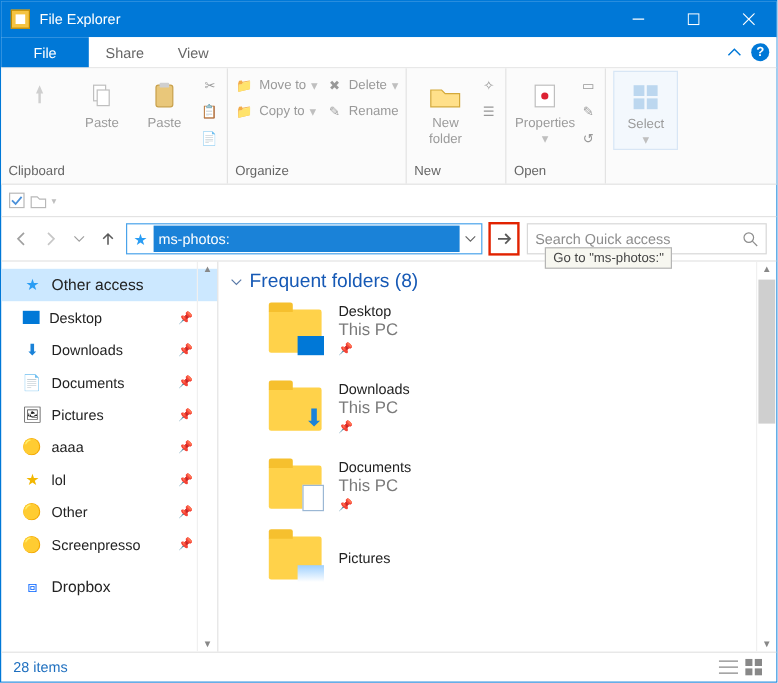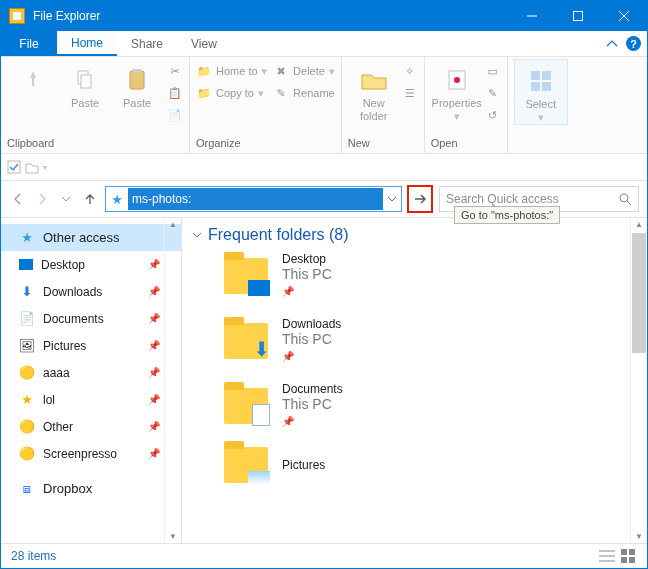--- a/index.html
+++ b/index.html
@@ -4,21 +4,21 @@
 <style>
 html,body{margin:0;padding:0;font-family:"Segoe UI",Tahoma,sans-serif;font-size:12px;color:#333;background:#fff}
 .window{width:648px;height:569px;display:flex;flex-direction:column;border:1px solid #0078d7;box-sizing:border-box;position:relative}
 .titlebar{height:30px;background:#0078d7;color:#fff;display:flex;align-items:center}
 .titlebar .app-icon{width:16px;height:16px;margin:0 8px;background:#f5c342;border:1px solid #c08a00;box-sizing:border-box;position:relative}
 .titlebar .app-icon::before{content:"";position:absolute;left:3px;top:3px;right:3px;bottom:3px;background:#fff}
 .title-text{font-size:12px}
 .title-spacer{flex:1}
 .title-btn{width:46px;height:30px;display:flex;align-items:center;justify-content:center;color:#fff}
 .menubar{height:25px;background:#fff;display:flex;align-items:stretch;border-bottom:1px solid #e3e3e3}
-.file-menu{width:56px;background:#0078d7;color:#fff;display:flex;align-items:center;justify-content:center;font-size:12px}
+.file-menu{width:73px;background:#0078d7;color:#fff;display:flex;align-items:center;justify-content:center;font-size:12px}
 .tab{padding:0 14px;display:flex;align-items:center;font-size:12px;color:#666}
 .tab.active{color:#0070c0;border-bottom:2px solid #0078d7;background:#fcfcfc}
 .menubar-right{margin-left:auto;display:flex;align-items:center;padding-right:6px;gap:8px}
 .ribbon{height:96px;background:#fbfbfb;border-bottom:1px solid #e3e3e3;display:flex}
 .rgroup{display:flex;flex-direction:column;border-right:1px solid #e3e3e3;padding:2px 6px}
 .rgroup-body{flex:1;display:flex;align-items:flex-start}
 .rgroup-label{text-align:left;font-size:11px;color:#666;padding-bottom:2px}
 .big-btn{display:flex;flex-direction:column;align-items:center;justify-content:flex-start;width:52px;padding-top:4px;color:#888}
 .big-btn .icon{height:34px;display:flex;align-items:center;justify-content:center}
 .big-btn .lbl{font-size:11px;text-align:center;line-height:13px;color:#9b9b9b}
@@ -85,21 +85,20 @@
   <div class="title-btn">
     <svg width="10" height="10">
           <line x1="0" y1="0" x2="10" y2="10" stroke="#fff"></line>
           <line x1="10" y1="0" x2="0" y2="10" stroke="#fff"></line>
         </svg>
   </div>
 </div>
 
 <div class="menubar">
   <div class="file-menu">File</div>
-  <div class="tab active">Home</div>
   <div class="tab">Share</div>
   <div class="tab">View</div>
   <div class="menubar-right">
     <svg width="12" height="12">
           <path d="M1 8 L6 3 L11 8" fill="none" stroke="#0078d7" stroke-width="1.2"></path>
         </svg>
     <div style="width:15px;height:15px;border-radius:50%;background:#0078d7;color:#fff;display:flex;align-items:center;justify-content:center;font-size:11px;font-weight:bold">?</div>
   </div>
 </div>
 
@@ -144,21 +143,21 @@
       </div>
     </div>
     <div class="rgroup-label">Clipboard</div>
   </div>
 
   <div class="rgroup">
     <div class="rgroup-body">
       <div class="small-col" style="margin-right:6px">
         <div class="small-btn">
               <span class="sicon">📁</span>
-              <span>Home to</span>
+              <span>Move to</span>
               <span class="muted">▾</span>
             </div>
         <div class="small-btn">
               <span class="sicon">📁</span>
               <span>Copy to</span>
               <span class="muted">▾</span>
             </div>
       </div>
       <div class="small-col">
         <div class="small-btn">

